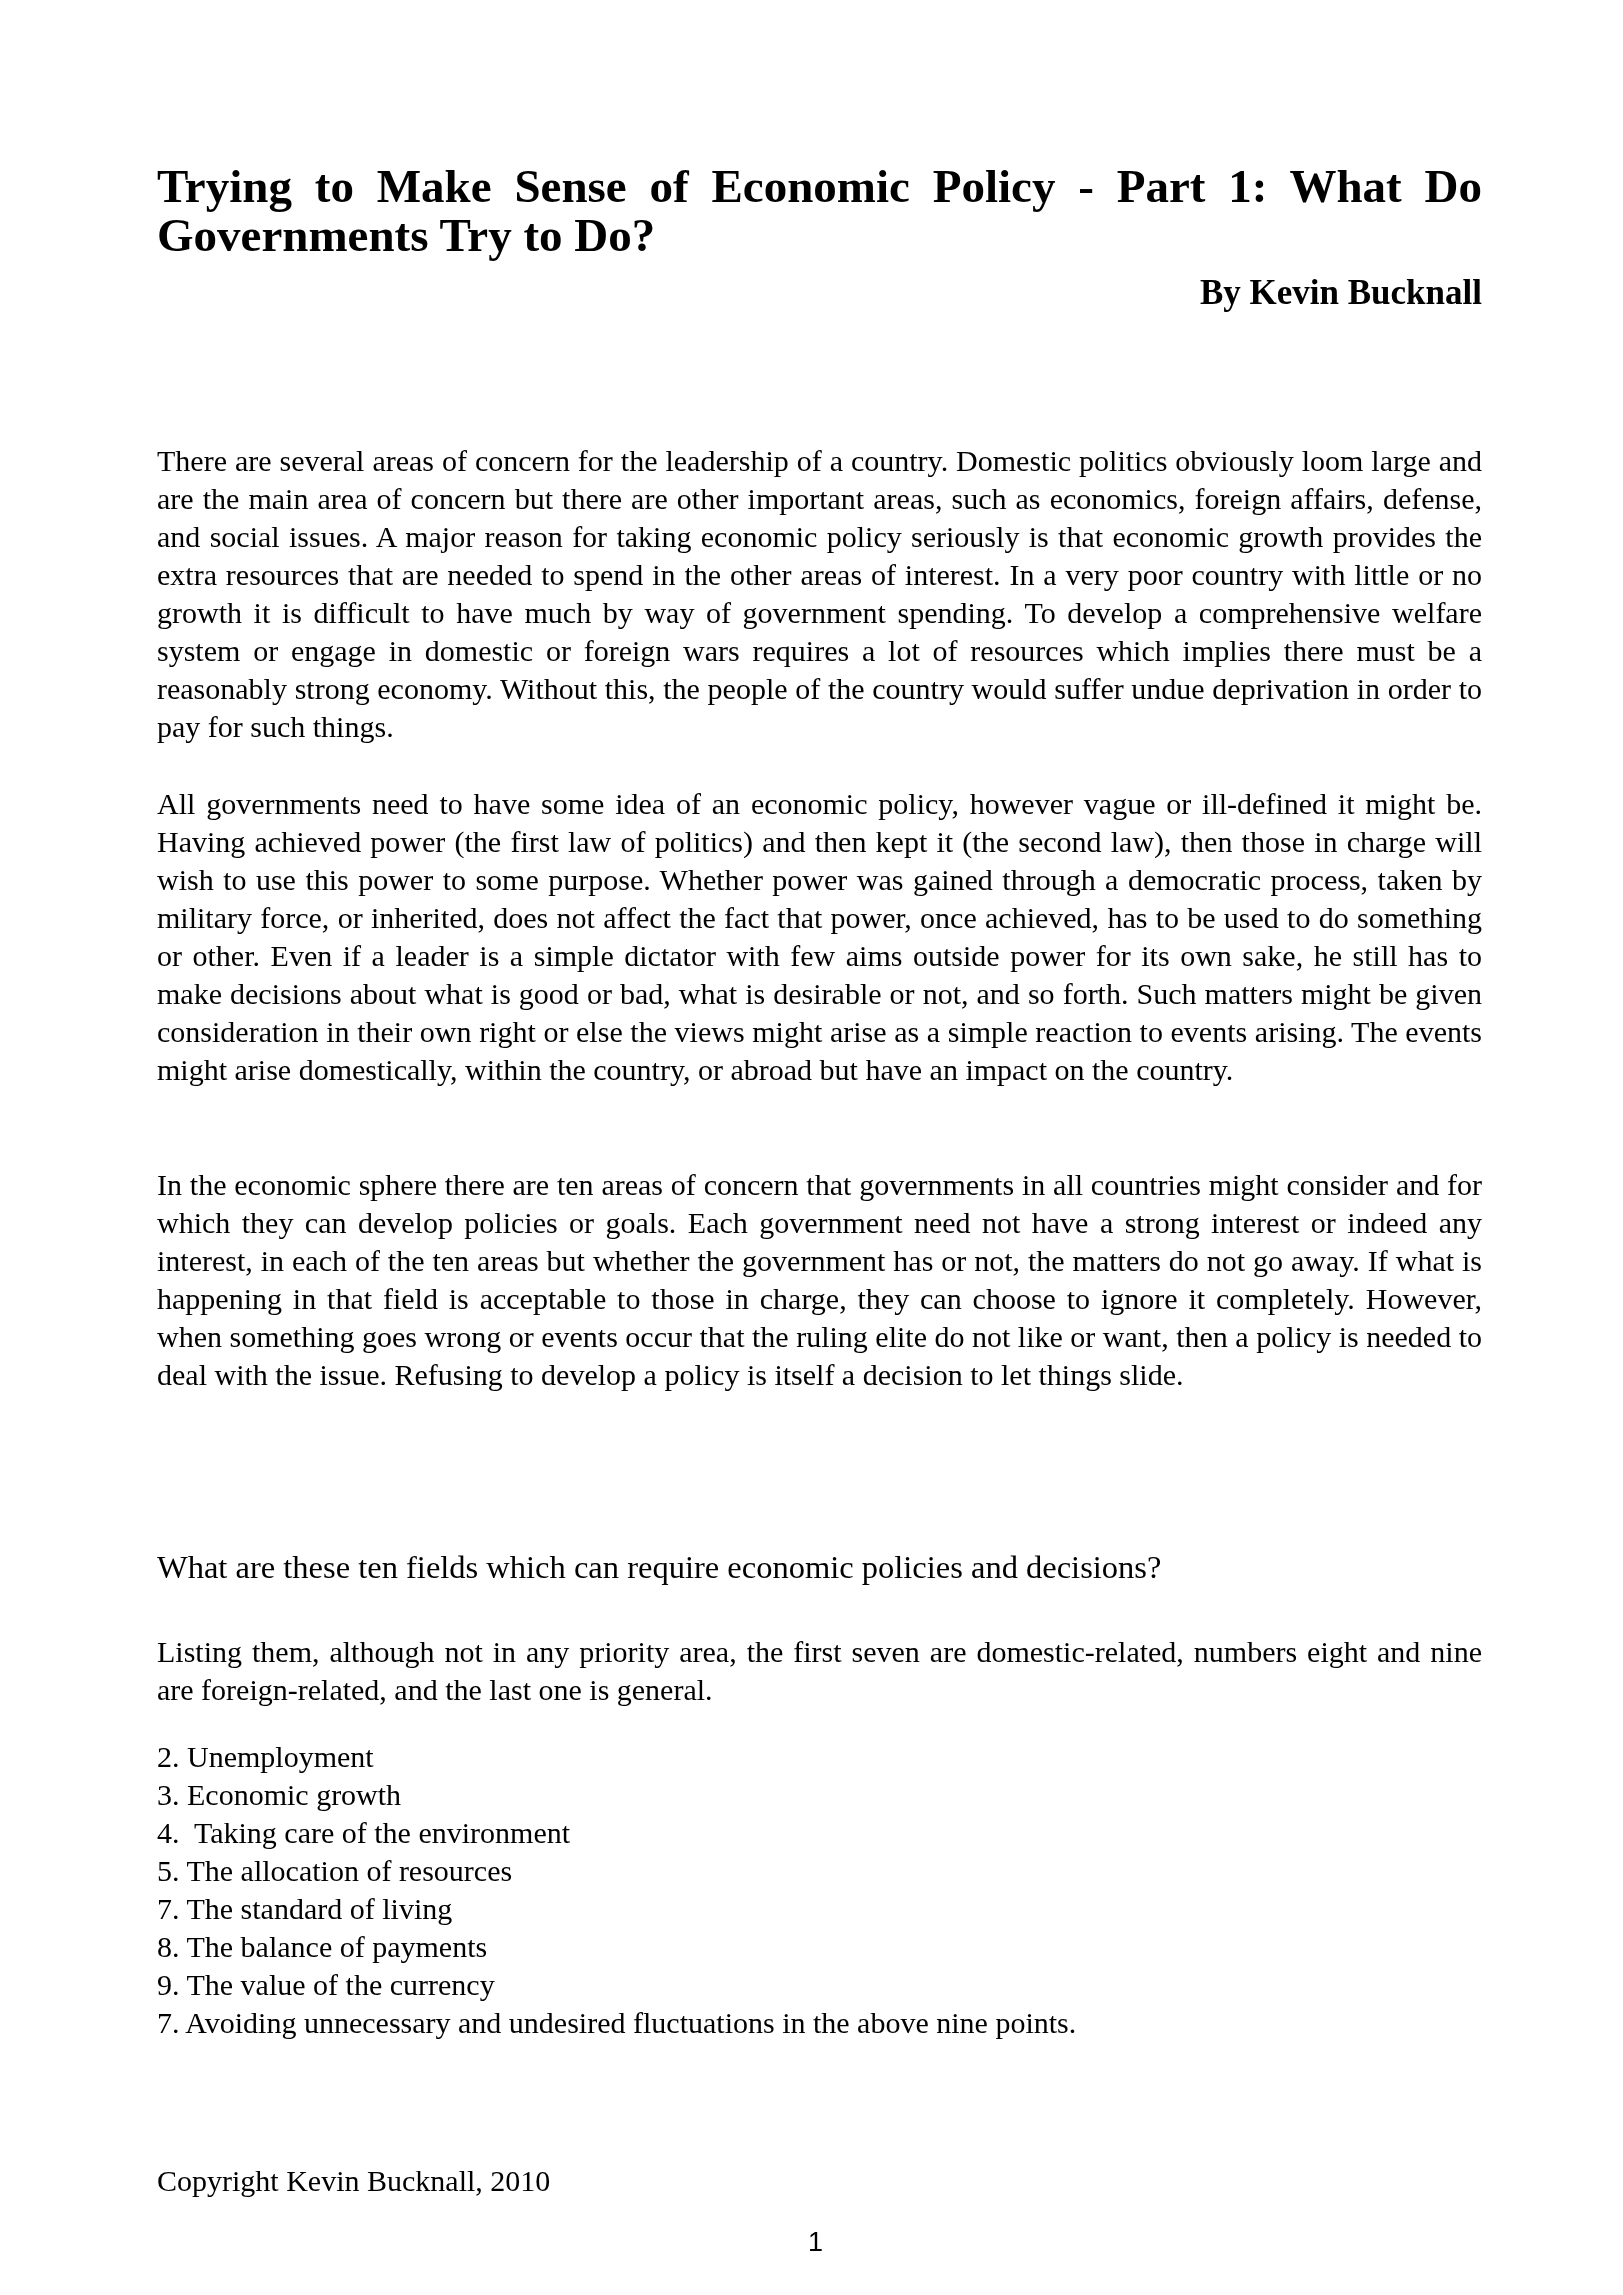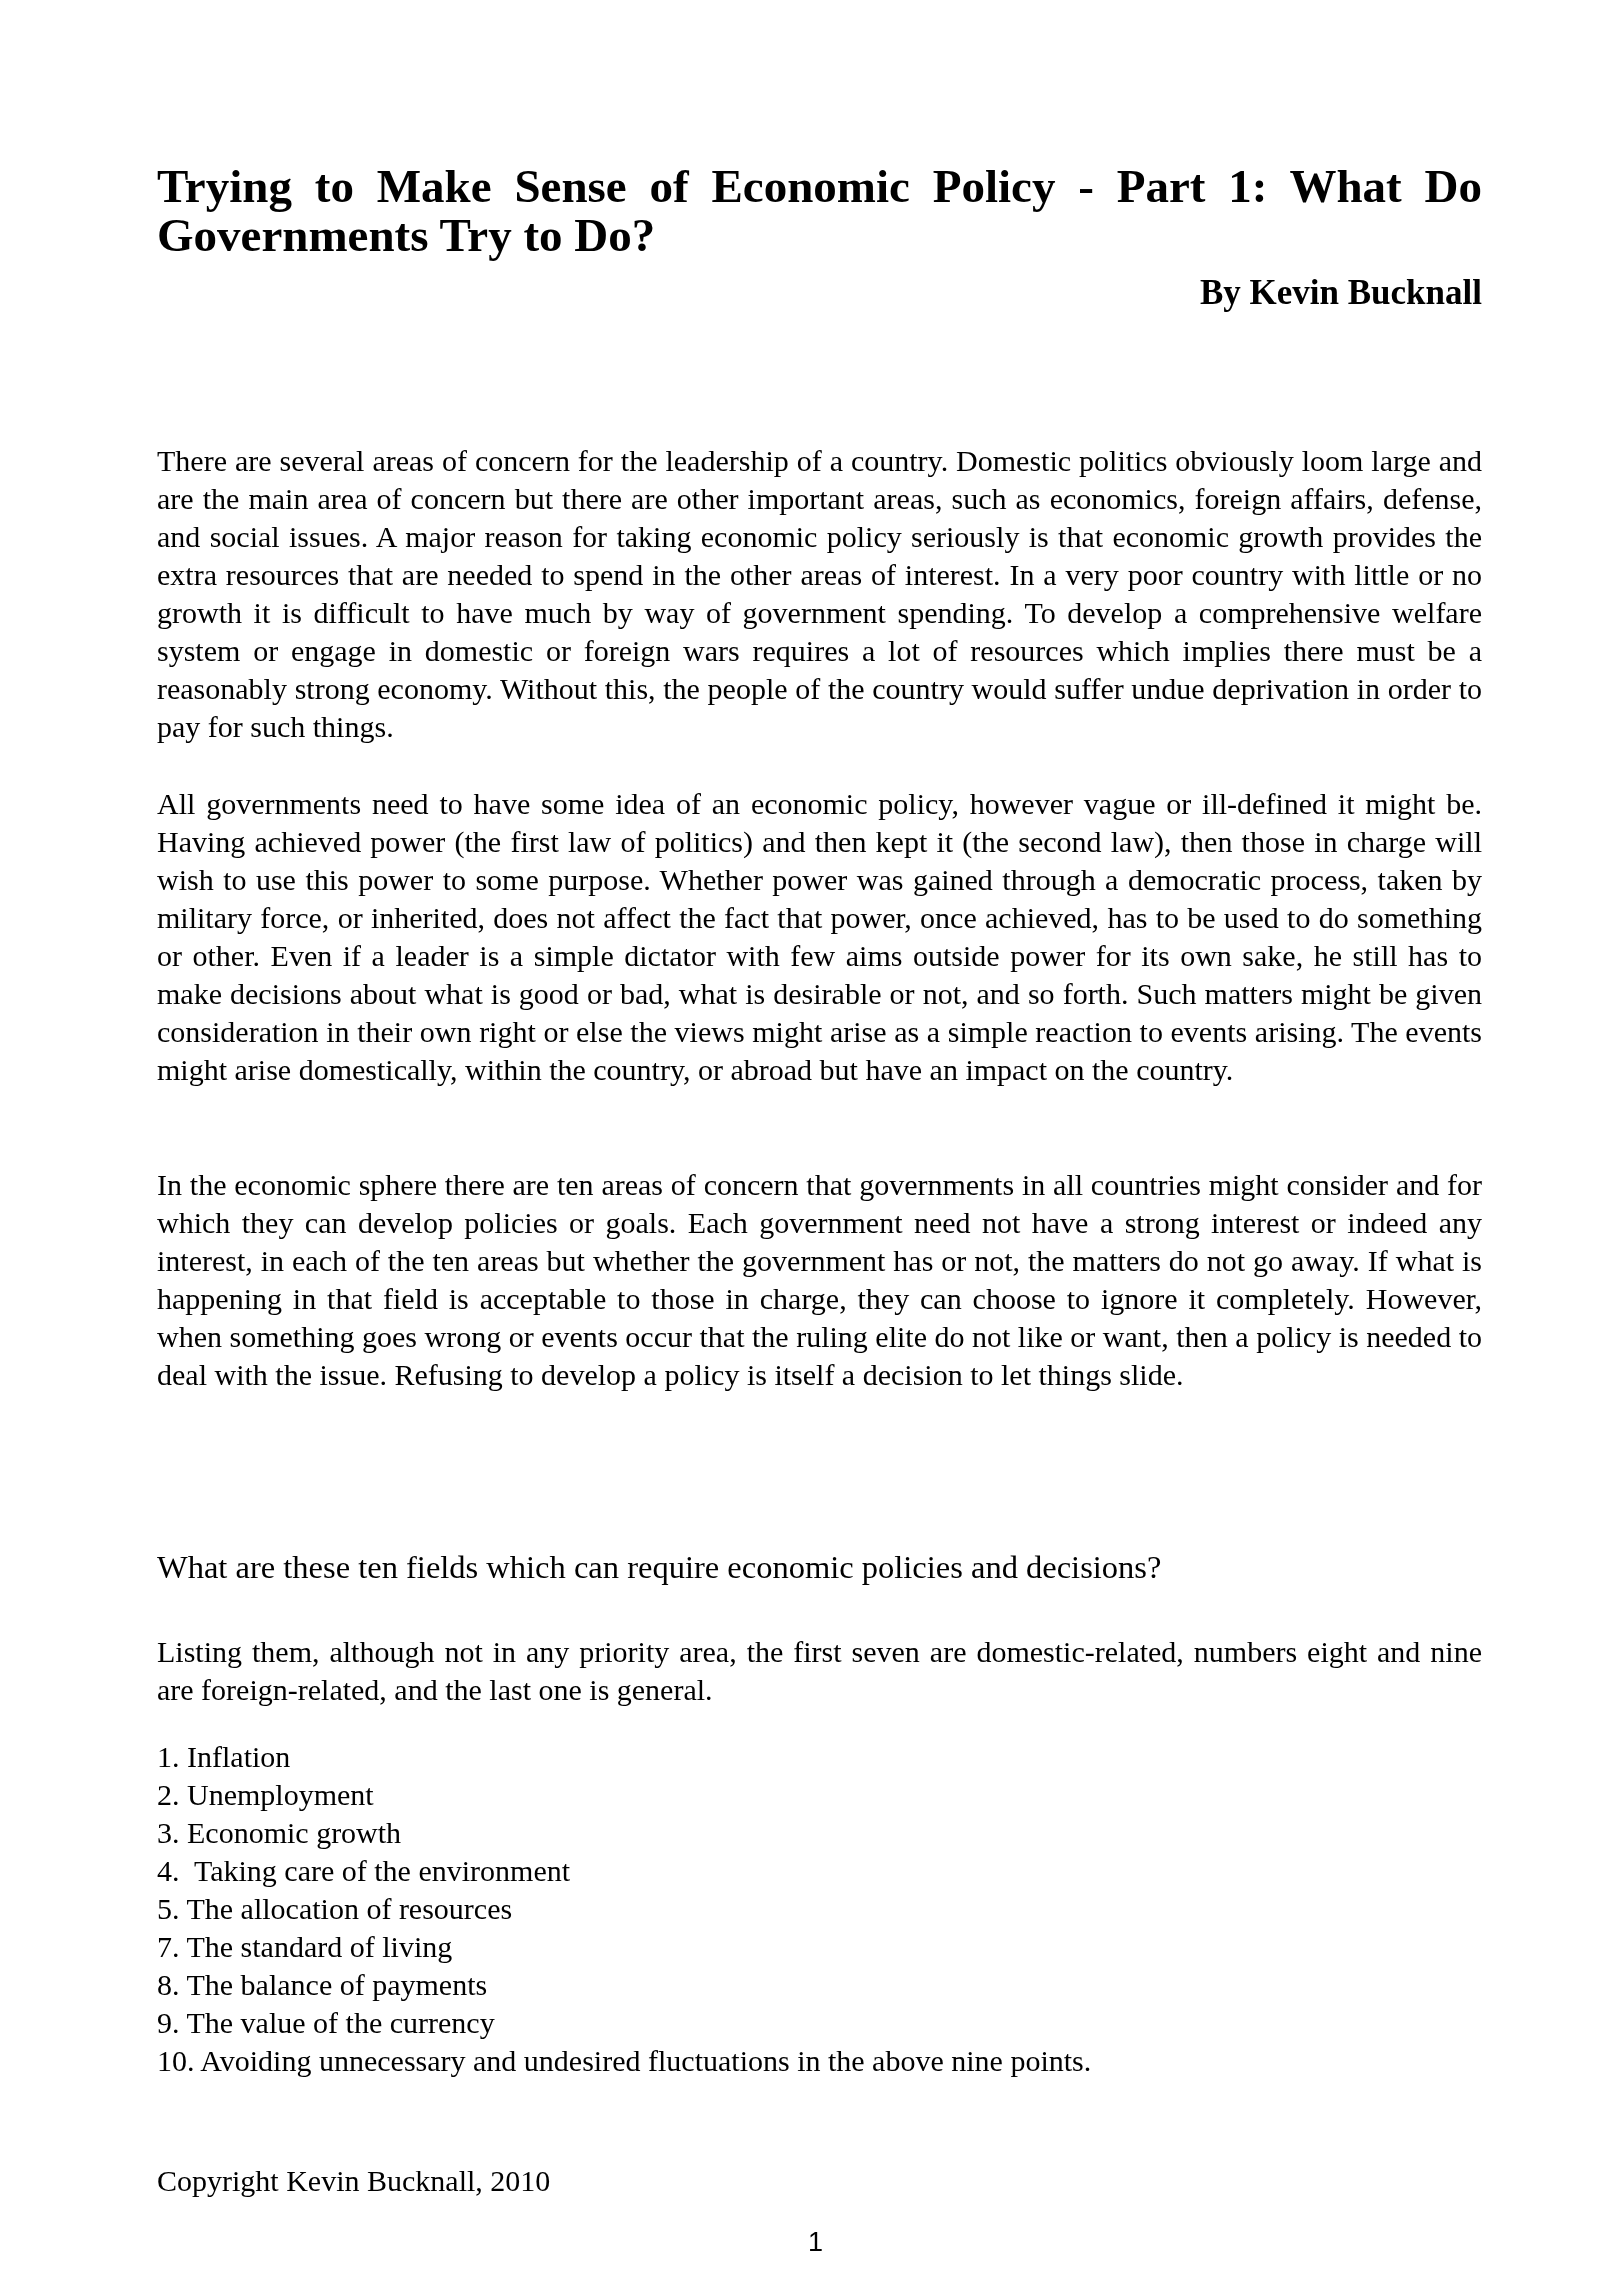--- a/index.html
+++ b/index.html
@@ -52,27 +52,26 @@
   <div class="byline serif">By Kevin Bucknall</div>
 
   <p id="p1" class="para serif">There are several areas of concern for the leadership of a country. Domestic politics obviously loom large and are the main area of concern but there are other important areas, such as economics, foreign affairs, defense, and social issues. A major reason for taking economic policy seriously is that economic growth provides the extra resources that are needed to spend in the other areas of interest. In a very poor country with little or no growth it is difficult to have much by way of government spending. To develop a comprehensive welfare system or engage in domestic or foreign wars requires a lot of resources which implies there must be a reasonably strong economy. Without this, the people of the country would suffer undue deprivation in order to pay for such things.</p>
   <p id="p2" class="para serif">All governments need to have some idea of an economic policy, however vague or ill-defined it might be. Having achieved power (the first law of politics) and then kept it (the second law), then those in charge will wish to use this power to some purpose. Whether power was gained through a democratic process, taken by military force, or inherited, does not affect the fact that power, once achieved, has to be used to do something or other. Even if a leader is a simple dictator with few aims outside power for its own sake, he still has to make decisions about what is good or bad, what is desirable or not, and so forth. Such matters might be given consideration in their own right or else the views might arise as a simple reaction to events arising. The events might arise domestically, within the country, or abroad but have an impact on the country.</p>
   <p id="p3" class="para serif">In the economic sphere there are ten areas of concern that governments in all countries might consider and for which they can develop policies or goals. Each government need not have a strong interest or indeed any interest, in each of the ten areas but whether the government has or not, the matters do not go away. If what is happening in that field is acceptable to those in charge, they can choose to ignore it completely. However, when something goes wrong or events occur that the ruling elite do not like or want, then a policy is needed to deal with the issue. Refusing to develop a policy is itself a decision to let things slide.</p>
 
   <h2 class="section-heading serif">What are these ten fields which can require economic policies and decisions?</h2>
   <p id="intro" class="para serif">Listing them, although not in any priority area, the first seven are domestic-related, numbers eight and nine are foreign-related, and the last one is general.</p>
 
   <ul class="list serif">
-    <li>1. Inflation</li>
     <li>2. Unemployment</li>
     <li>3. Economic growth</li>
     <li>4.  Taking care of the environment</li>
     <li>5. The allocation of resources</li>
     <li>7. The standard of living</li>
     <li>8. The balance of payments</li>
     <li>9. The value of the currency</li>
-    <li>10. Avoiding unnecessary and undesired fluctuations in the above nine points.</li>
+    <li>7. Avoiding unnecessary and undesired fluctuations in the above nine points.</li>
   </ul>
 
   <p class="copyright serif">Copyright Kevin Bucknall, 2010</p>
   <div class="page-number">1</div>
 </div>
 
 
 </body></html>

